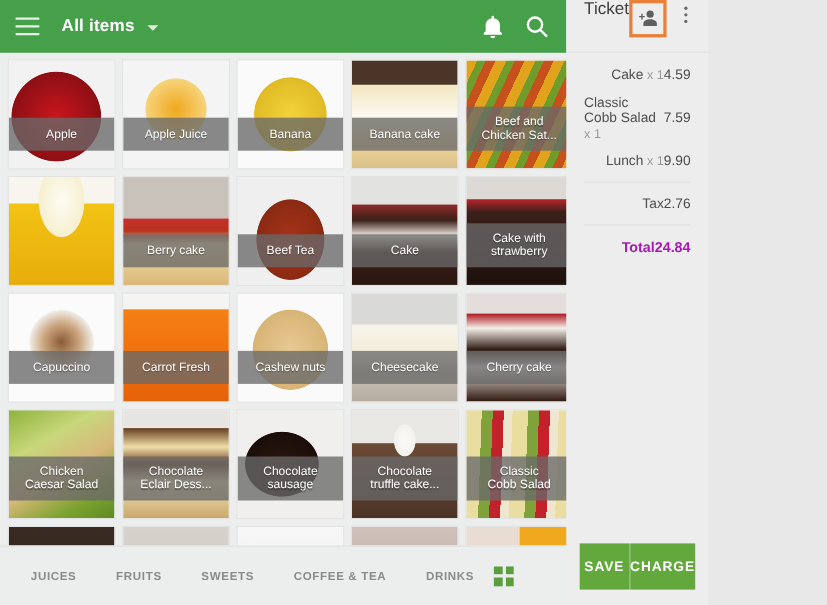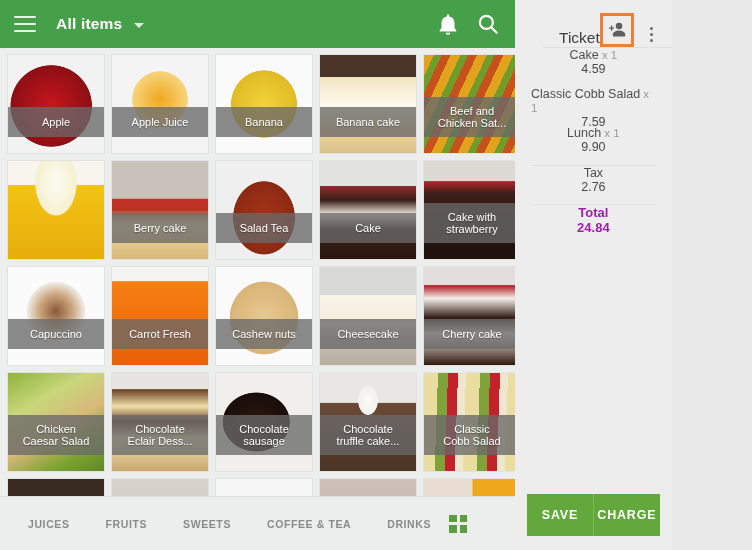--- a/index.html
+++ b/index.html
@@ -67,36 +67,36 @@
   }
   .cat.c0 { margin-left: 14px; }
   .cat + .cat { margin-left: 36px; }
   .catbar-spacer { flex: 1; }
   .grid-icon { width: 18px; height: 18px; display: grid; grid-template-columns: 1fr 1fr; grid-template-rows: 1fr 1fr; gap: 3px; cursor: pointer; margin-right: 34px; }
   .grid-icon i { display: block; background: #5a9e3e; }
 
   
   .ticket { width: 237px; height: 550px; background: #ededed; display: flex; flex-direction: column; position: relative; }
   .ticket-head {
-    height: 48px; flex: 0 0 48px; background: #ededed; display: flex; align-items: flex-end;
-    padding: 0 10px 0 16px; border-bottom: 1px solid #e0e0e0; margin-left: 28px;
+    height: 48px; flex: 0 0 48px; background: #ededed; display: flex; align-items: flex-start;
+    padding: 0 10px 0 16px; border-bottom: 1px solid #e0e0e0;
   }
   .ticket-title { font-size: 15.5px; color: #3d3d3d; }
   .th-spacer { flex: 1; }
   .addperson-box {
     width: 34px; height: 34px; border: 3px solid #e8803a; display: flex;
     align-items: center; justify-content: center; cursor: pointer; background: #ededed;
   }
   .kebab { width: 20px; height: 26px; display: flex; flex-direction: column; align-items: center; justify-content: center; gap: 3px; margin-left: 8px; cursor: pointer; }
   .kebab i { width: 3px; height: 3px; border-radius: 50%; background: #6a6a6a; display: block; }
 
   .ticket-body { flex: 1; padding: 0 16px; overflow: hidden; }
   .trow {
-    display: flex; align-items: center; justify-content: flex-start;
-    height: 39px; font-size: 12.5px; color: #4a4a4a; flex-direction: column;
+    display: flex; align-items: center; justify-content: flex-end;
+    height: 39px; font-size: 12.5px; color: #4a4a4a;
   }
   .trow .tname { color: #4f4f4f; }
   .trow .tname .qty { color: #9a9a9a; font-size: 11.5px; }
   .trow .tprice { color: #4a4a4a; font-size: 12.5px; }
   .trow.sep-top { border-top: 1px solid #e0e0e0; }
   .trow.total { font-weight: bold; color: #2b2b2b; }
   .trow.total .tname, .trow.total .tprice { font-weight: bold; color: #a21caf; font-size: 13px; }
 
   .ticket-actions { flex: 0 0 64px; padding: 8px 12px 14px 12px; display: flex; }
   .act-btn {
@@ -186,21 +186,21 @@
             <div class="label-band">
               <div class="label">
                 <div>Berry cake</div>
               </div>
             </div>
           </div>
           <div class="tile">
             <div class="art" style="background: radial-gradient(at 50% 58%, rgb(168, 51, 26) 0%, rgb(139, 42, 18) 45%, rgb(239, 239, 239) 46%), rgb(243, 243, 243);"></div>
             <div class="label-band">
               <div class="label">
-                <div>Salad Tea</div>
+                <div>Beef Tea</div>
               </div>
             </div>
           </div>
           <div class="tile">
             <div class="art" style="background: linear-gradient(rgb(226, 226, 224) 0%, rgb(226, 226, 224) 25%, rgb(140, 42, 42) 26%, rgb(58, 32, 24) 40%, rgb(246, 242, 232) 55%, rgb(58, 32, 24) 70%, rgb(42, 22, 15) 100%);"></div>
             <div class="label-band">
               <div class="label">
                 <div>Cake</div>
               </div>
             </div>

